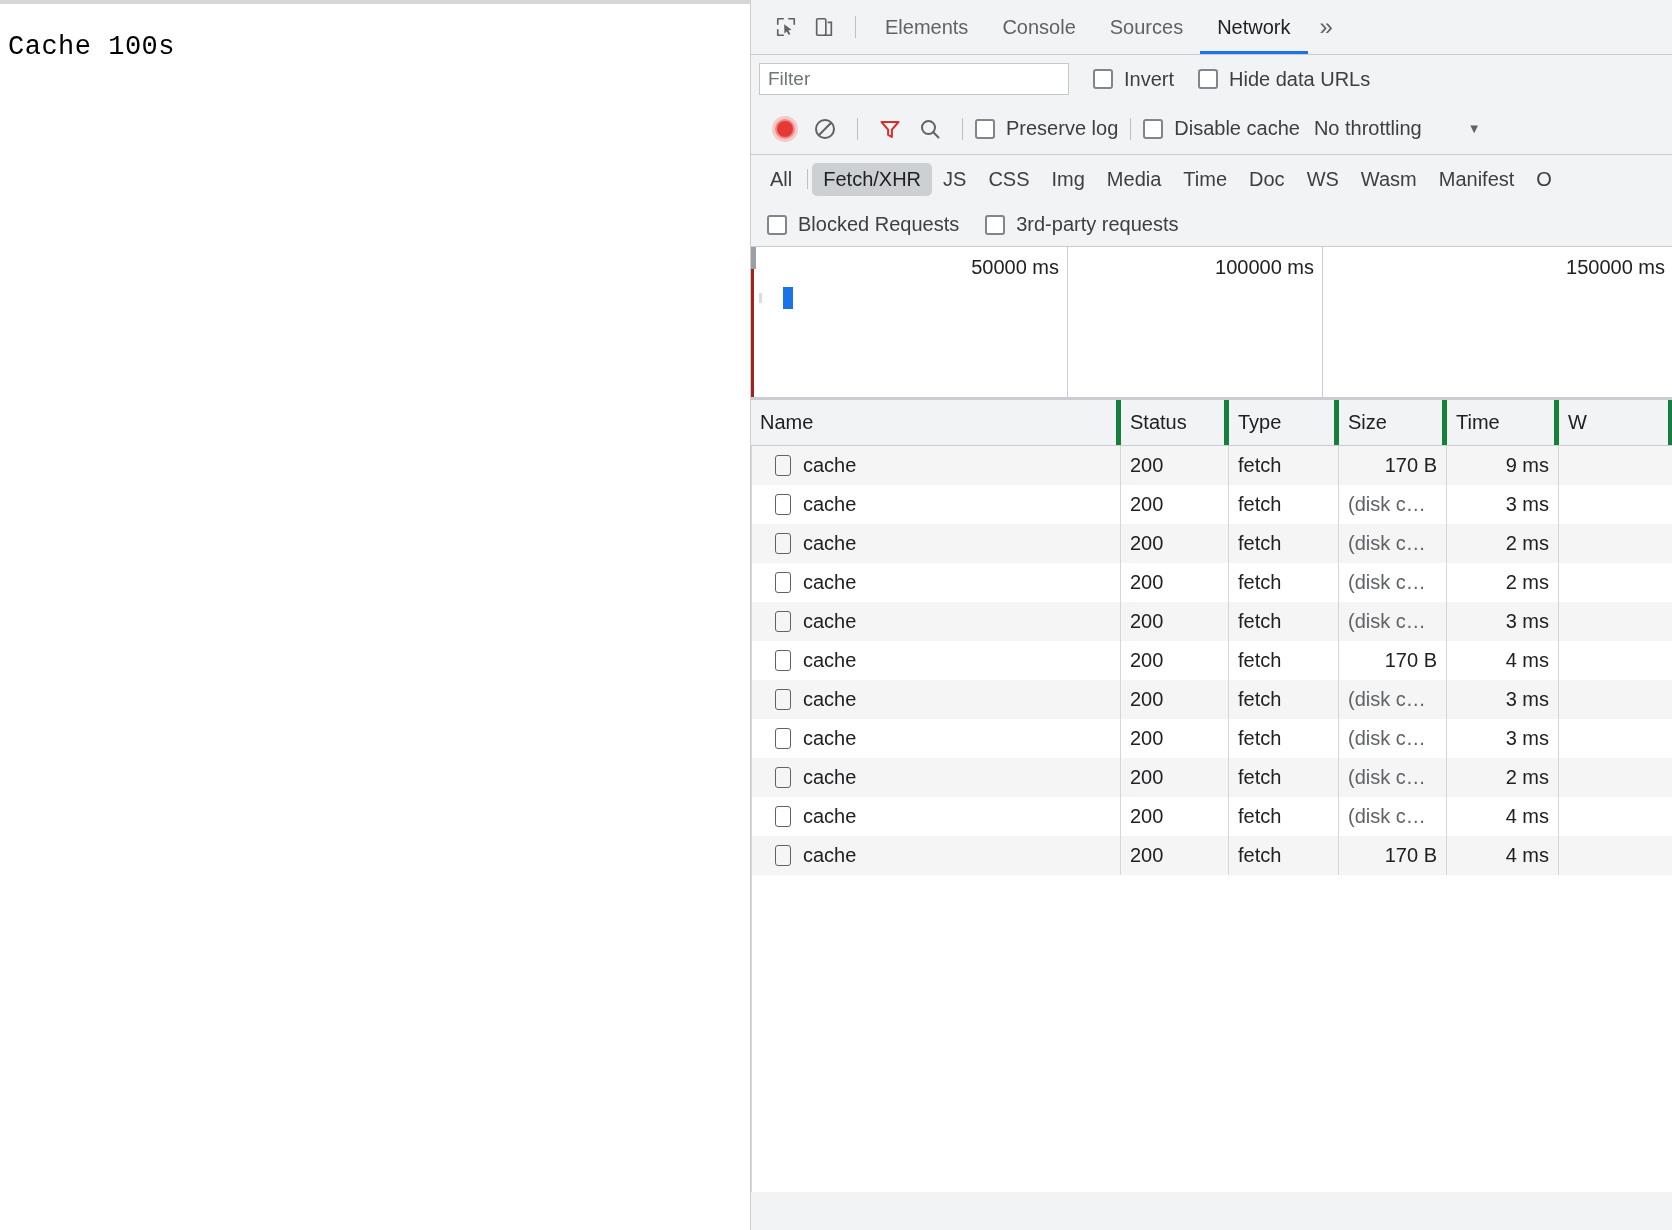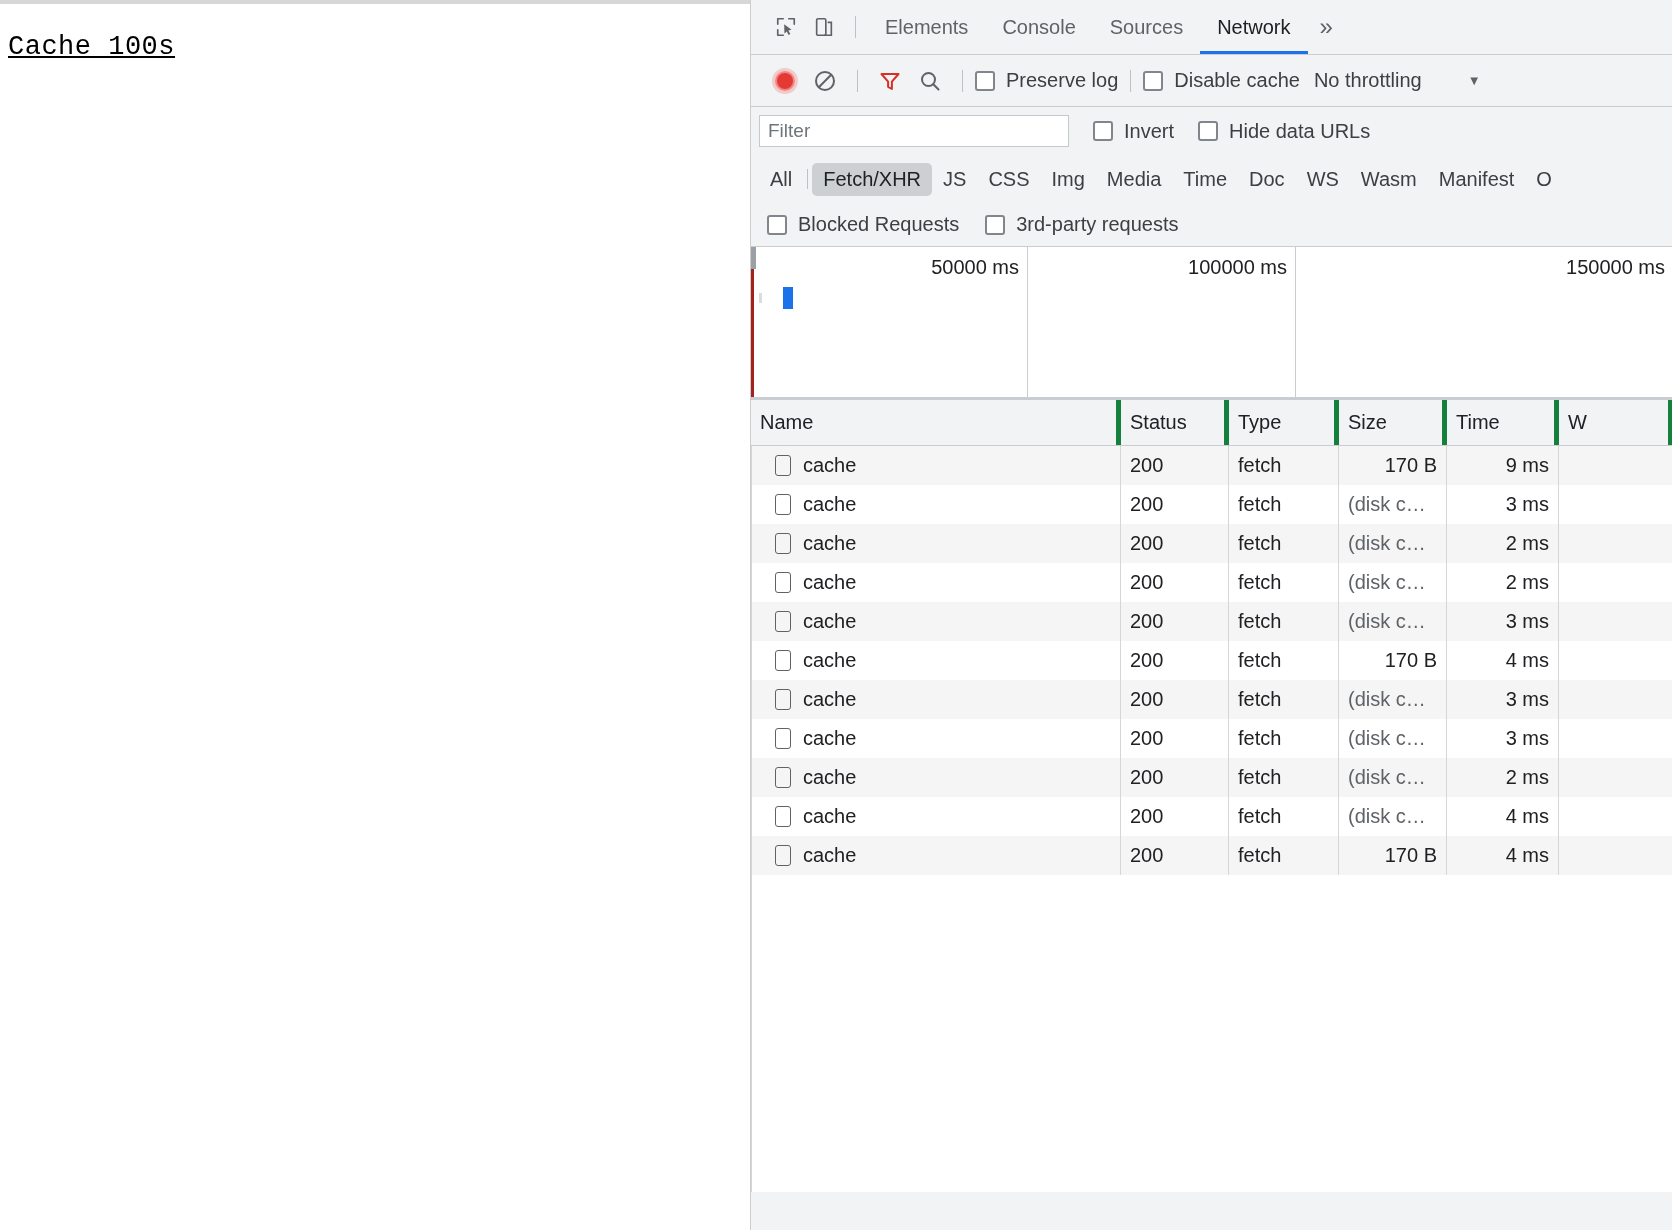--- a/index.html
+++ b/index.html
@@ -31,21 +31,20 @@
   }
   #page-heading {
     position: absolute;
     left: 8px;
     top: 28px;
     font-family: "Liberation Mono", "DejaVu Sans Mono", monospace;
     font-size: 27px;
     color: #000000;
     white-space: nowrap;
     letter-spacing: 0.5px;
-    text-decoration: underline;
   }
 
   
   #devtools {
     position: absolute;
     left: 750px; top: 0;
     width: 922px;
     height: 1230px;
     background: #f1f3f4;
     border-left: 1px solid #cdcdcd;
@@ -384,20 +383,32 @@
         </svg>
       </div>
       <div class="vsep"></div>
       <div class="tab">Elements</div>
       <div class="tab">Console</div>
       <div class="tab">Sources</div>
       <div class="tab active">Network</div>
       <div id="more-tabs">»</div>
     </div>
 
+    <div id="filterbar">
+      <input id="filter-input" type="text" placeholder="Filter" style="">
+      <div class="cb-group">
+        <span class="cbox"></span>
+        <span class="cb-label">Invert</span>
+      </div>
+      <div class="cb-group">
+        <span class="cbox"></span>
+        <span class="cb-label">Hide data URLs</span>
+      </div>
+    </div>
+
     <div id="actionbar">
       <div class="act-icon">
         <svg width="34" height="34" viewBox="0 0 34 34">
           <circle cx="17" cy="17" r="13" fill="#f0a9a7" opacity="0.55"></circle>
           <circle cx="17" cy="17" r="10" fill="#ef6b68" opacity="0.7"></circle>
           <circle cx="17" cy="17" r="8" fill="#e53935"></circle>
         </svg>
       </div>
       <div class="act-icon">
         <svg width="24" height="24" viewBox="0 0 24 24">
@@ -422,32 +433,20 @@
         <span class="cbox"></span>
         <span class="cb-label">Preserve log</span>
       </div>
       <div class="vsep"></div>
       <div class="cb-group">
         <span class="cbox"></span>
         <span class="cb-label">Disable cache</span>
       </div>
       <div class="throttle">No throttling</div>
       <div class="caret">▼</div>
-    </div>
-
-    <div id="filterbar">
-      <input id="filter-input" type="text" placeholder="Filter" style="">
-      <div class="cb-group">
-        <span class="cbox"></span>
-        <span class="cb-label">Invert</span>
-      </div>
-      <div class="cb-group">
-        <span class="cbox"></span>
-        <span class="cb-label">Hide data URLs</span>
-      </div>
     </div>
 
     <div id="typerow">
       <div class="type-chip">All</div>
       <div class="type-sep"></div>
       <div class="type-chip selected">Fetch/XHR</div>
       <div class="type-chip">JS</div>
       <div class="type-chip">CSS</div>
       <div class="type-chip">Img</div>
       <div class="type-chip">Media</div>
@@ -465,24 +464,24 @@
         <span class="cb-label">Blocked Requests</span>
       </div>
       <div class="cb-group">
         <span class="cbox"></span>
         <span class="cb-label">3rd-party requests</span>
       </div>
     </div>
 
     <div id="overview">
       <div id="ov-leftbar"></div>
-      <div class="ov-band" style="left:0px; width:277px;">
+      <div class="ov-band" style="left:0px; width:317px;">
         <span class="ov-tick">50000 ms</span>
       </div>
-      <div class="ov-band" style="left:267px; width:278px;">
+      <div class="ov-band" style="left:294px; width:278px;">
         <span class="ov-tick">100000 ms</span>
       </div>
       <div class="ov-band" style="left:555px; width:367px; border-right:none;">
         <span class="ov-tick">150000 ms</span>
       </div>
       <div id="ov-redline"></div>
       <div id="ov-graymark"></div>
       <div id="ov-bluemark"></div>
     </div>
 

